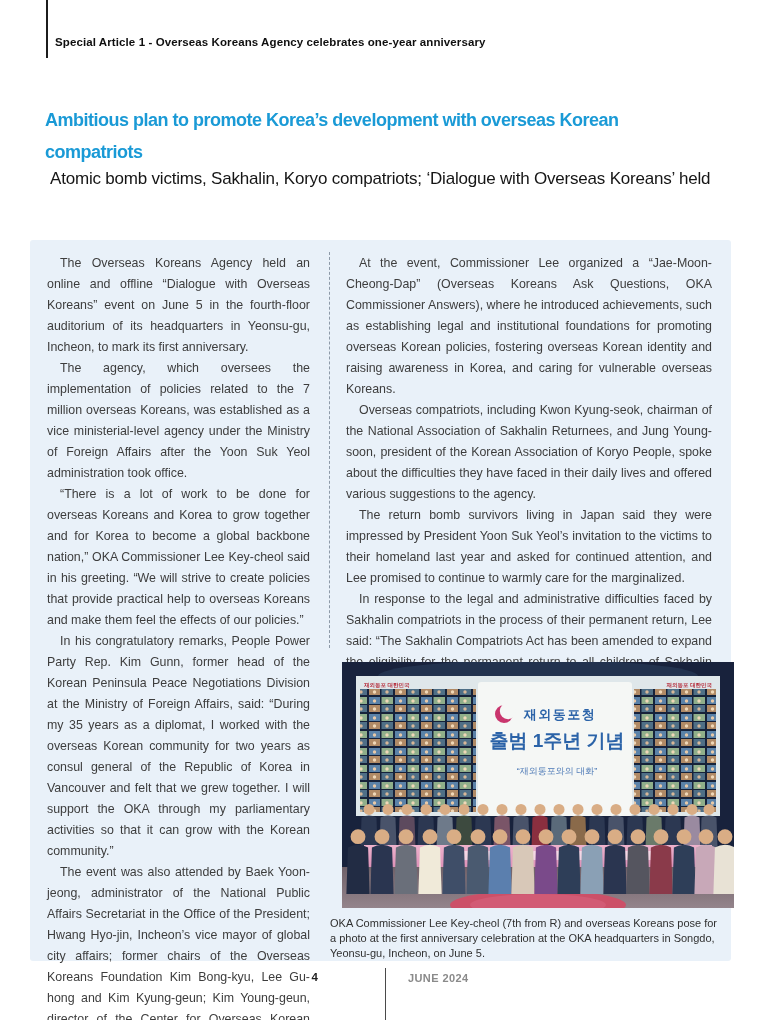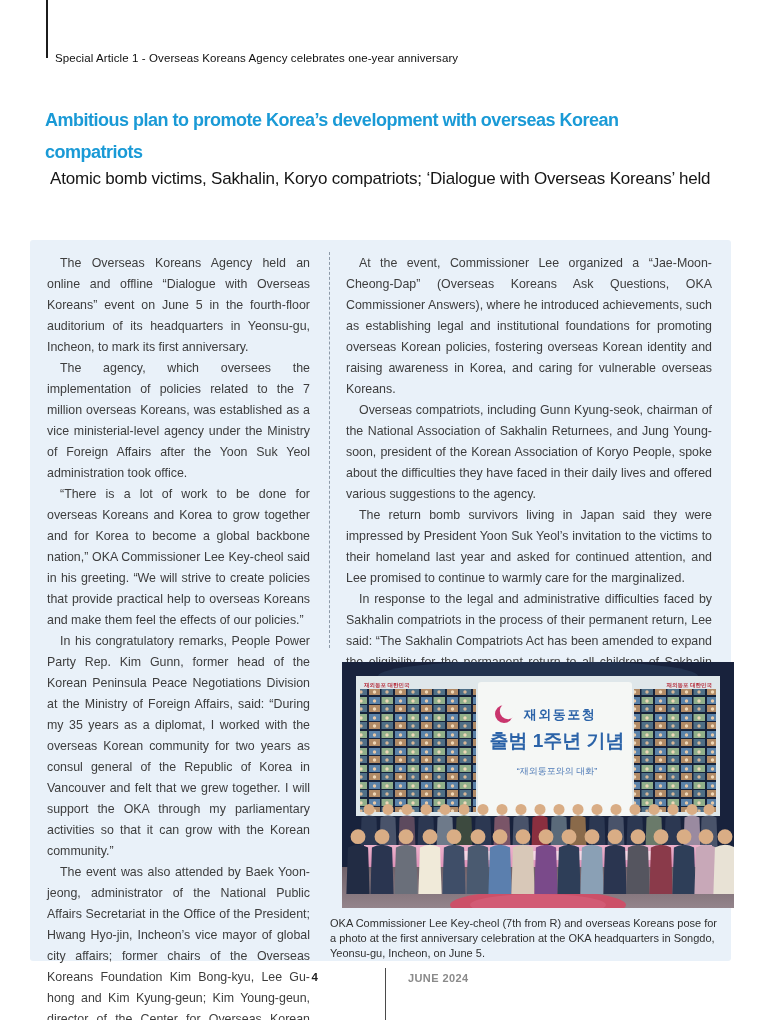--- a/index.html
+++ b/index.html
@@ -1,20 +1,20 @@
 <!DOCTYPE html>
 <html><head>
 <meta charset="utf-8">
 <style>
   html,body{margin:0;padding:0;}
   body{width:762px;height:1020px;background:#ffffff;font-family:"Liberation Sans",sans-serif;overflow:hidden;}
   .page{position:relative;width:762px;height:1020px;background:#ffffff;}
 
   .top-rule{position:absolute;left:46px;top:0;width:2px;height:58px;background:#1c1c1c;}
-  .kicker{position:absolute;left:55px;top:52px;font-size:11.5px;font-weight:normal;color:#0f0f0f;letter-spacing:0.1px;text-align:right;}
+  .kicker{position:absolute;left:55px;top:36px;font-size:11.5px;font-weight:bold;color:#0f0f0f;letter-spacing:0.1px;text-align:right;}
 
   .title{position:absolute;left:45px;top:104px;width:668px;margin:0;font-size:18px;line-height:32px;font-weight:bold;color:#1a9ad6;letter-spacing:-0.5px;}
   .subtitle{position:absolute;left:45px;top:164px;margin:5px;font-family:Liberation Sans, sans-serif;font-size:17px;letter-spacing:-0.2px;color:#151515;white-space:nowrap;}
 
   .panel{position:absolute;left:30px;top:240px;width:701px;height:721px;background:#e9f1f9;border-radius:3px;}
   .col{position:absolute;top:13px;font-size:12.4px;line-height:21px;color:#3d3d3d;text-align:justify;}
   .col p{margin:0;text-indent:13px;}
   .col-left{left:17px;width:263px;}
   .col-right{left:316px;width:366px;}
   .divider{position:absolute;left:299px;top:12px;height:396px;width:0;border-left:1px dashed #8d9aa8;}
@@ -46,21 +46,21 @@
       <p>“There is a lot of work to be done for overseas Koreans and Korea to grow together and for Korea to become a global backbone nation,” OKA Commissioner Lee Key-cheol said in his greeting. “We will strive to create policies that provide practical help to overseas Koreans and make them feel the effects of our policies.”</p>
       <p>In his congratulatory remarks, People Power Party Rep. Kim Gunn, former head of the Korean Peninsula Peace Negotiations Division at the Ministry of Foreign Affairs, said: “During my 35 years as a diplomat, I worked with the overseas Korean community for two years as consul general of the Republic of Korea in Vancouver and felt that we grew together. I will support the OKA through my parliamentary activities so that it can grow with the Korean community.”</p>
       <p>The event was also attended by Baek Yoon-jeong, administrator of the National Public Affairs Secretariat in the Office of the President; Hwang Hyo-jin, Incheon’s vice mayor of global city affairs; former chairs of the Overseas Koreans Foundation Kim Bong-kyu, Lee Gu-hong and Kim Kyung-geun; Kim Young-geun, director of the Center for Overseas Korean Cooperation; and Lee Hae-young, chairman of the Sejong Institute Foundation.</p>
 
     </div>
 
     <div class="divider"></div>
 
     <div class="col col-right">
       <p>At the event, Commissioner Lee organized a “Jae-Moon-Cheong-Dap” (Overseas Koreans Ask Questions, OKA Commissioner Answers), where he introduced achievements, such as establishing legal and institutional foundations for promoting overseas Korean policies, fostering overseas Korean identity and raising awareness in Korea, and caring for vulnerable overseas Koreans.</p>
-      <p>Overseas compatriots, including Gunn Kyung-seok, chairman of the National Association of Sakhalin Returnees, and Jung Young-soon, president of the Korean Association of Koryo People, spoke about the difficulties they have faced in their daily lives and offered various suggestions to the agency.</p>
+      <p>Overseas compatriots, including Kwon Kyung-seok, chairman of the National Association of Sakhalin Returnees, and Jung Young-soon, president of the Korean Association of Koryo People, spoke about the difficulties they have faced in their daily lives and offered various suggestions to the agency.</p>
       <p>The return bomb survivors living in Japan said they were impressed by President Yoon Suk Yeol’s invitation to the victims to their homeland last year and asked for continued attention, and Lee promised to continue to warmly care for the marginalized.</p>
       <p>In response to the legal and administrative difficulties faced by Sakhalin compatriots in the process of their permanent return, Lee said: “The Sakhalin Compatriots Act has been amended to expand the eligibility for the permanent return to all children of Sakhalin compatriots. We will eliminate the inconvenience of resettlement in Korea.”</p>
       <p>When an event attendee asked for more opportunities for young Koreans to intern at compatriot companies, Lee emphasized, “We will develop and</p>
     </div>
 
     <figure class="photo">
       <svg width="392" height="246" viewBox="0 0 392 246" xmlns="http://www.w3.org/2000/svg">
         <defs>
           <pattern id="vidgrid" width="26" height="17" patternUnits="userSpaceOnUse">
             <rect width="26" height="17" fill="#16223a"></rect>

